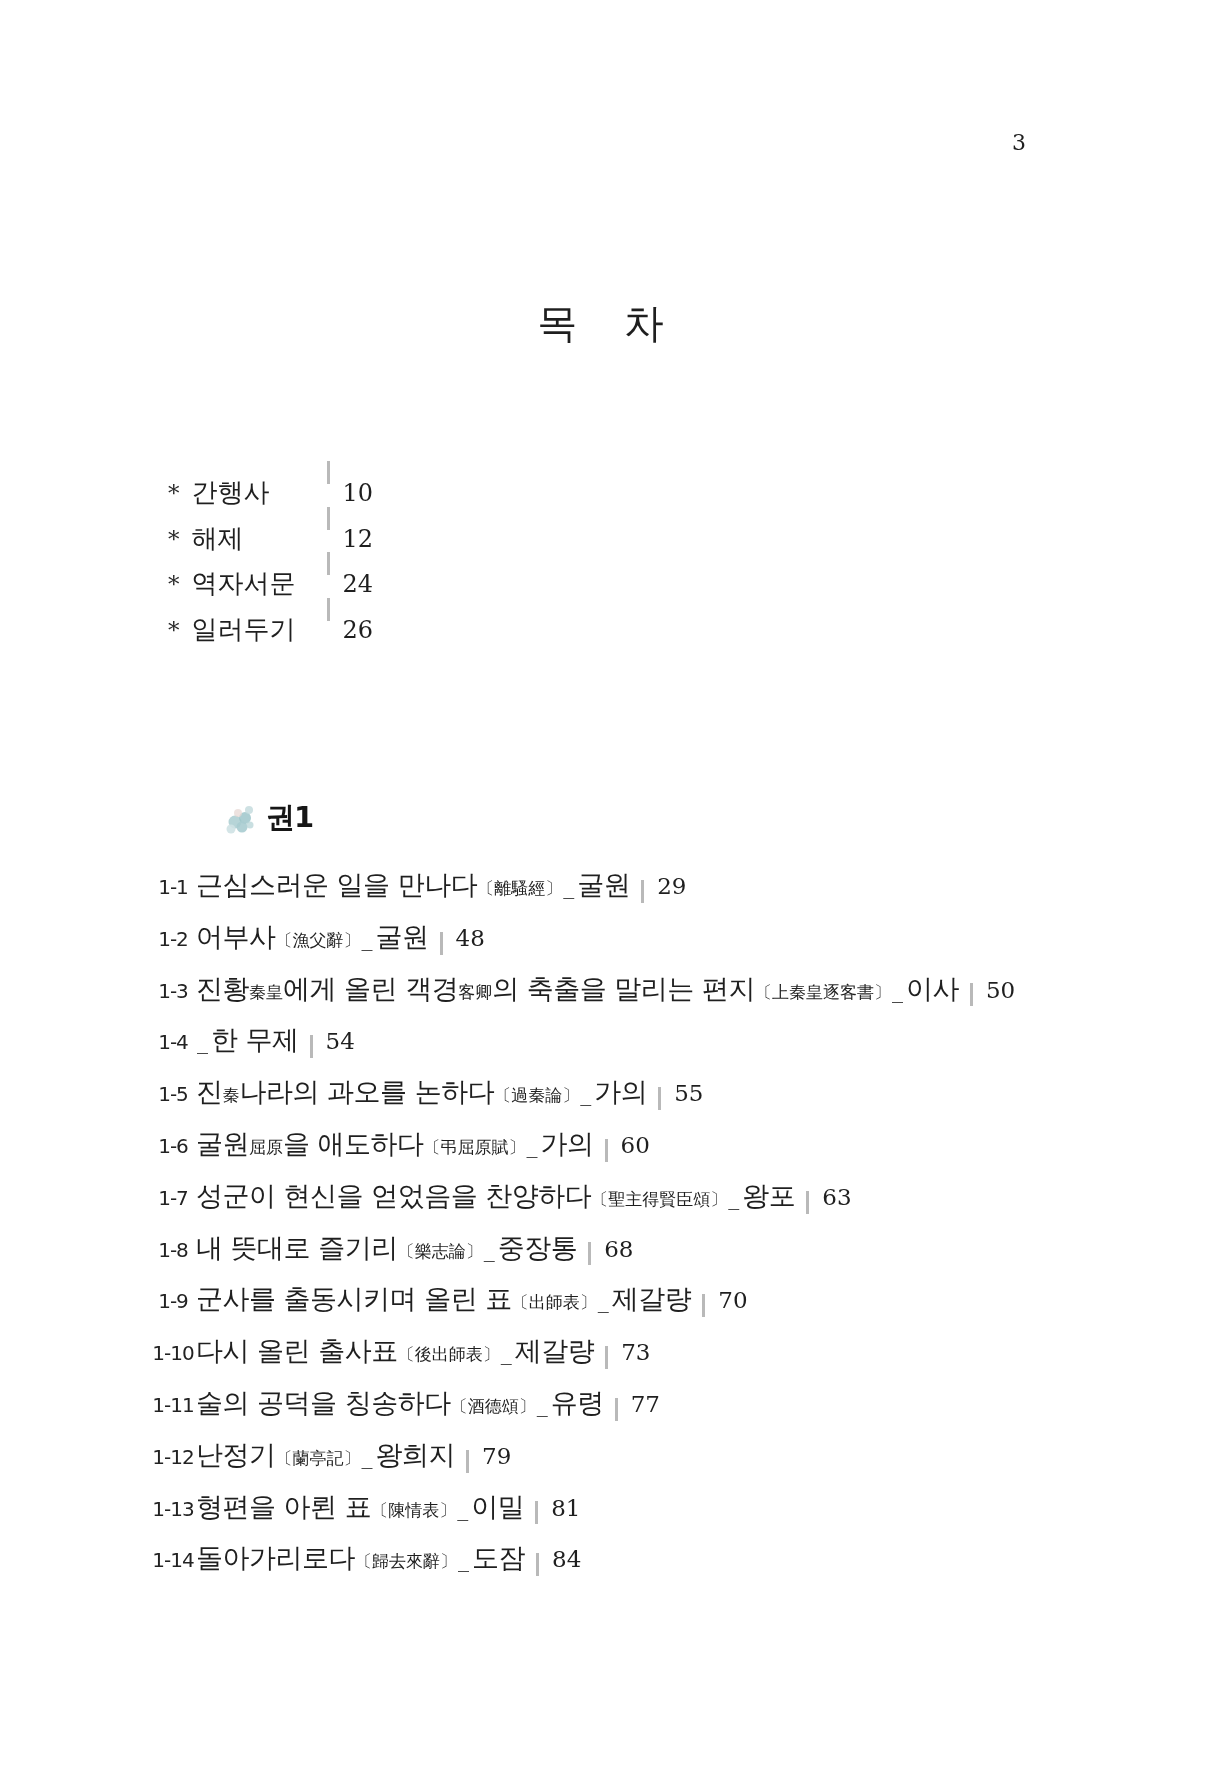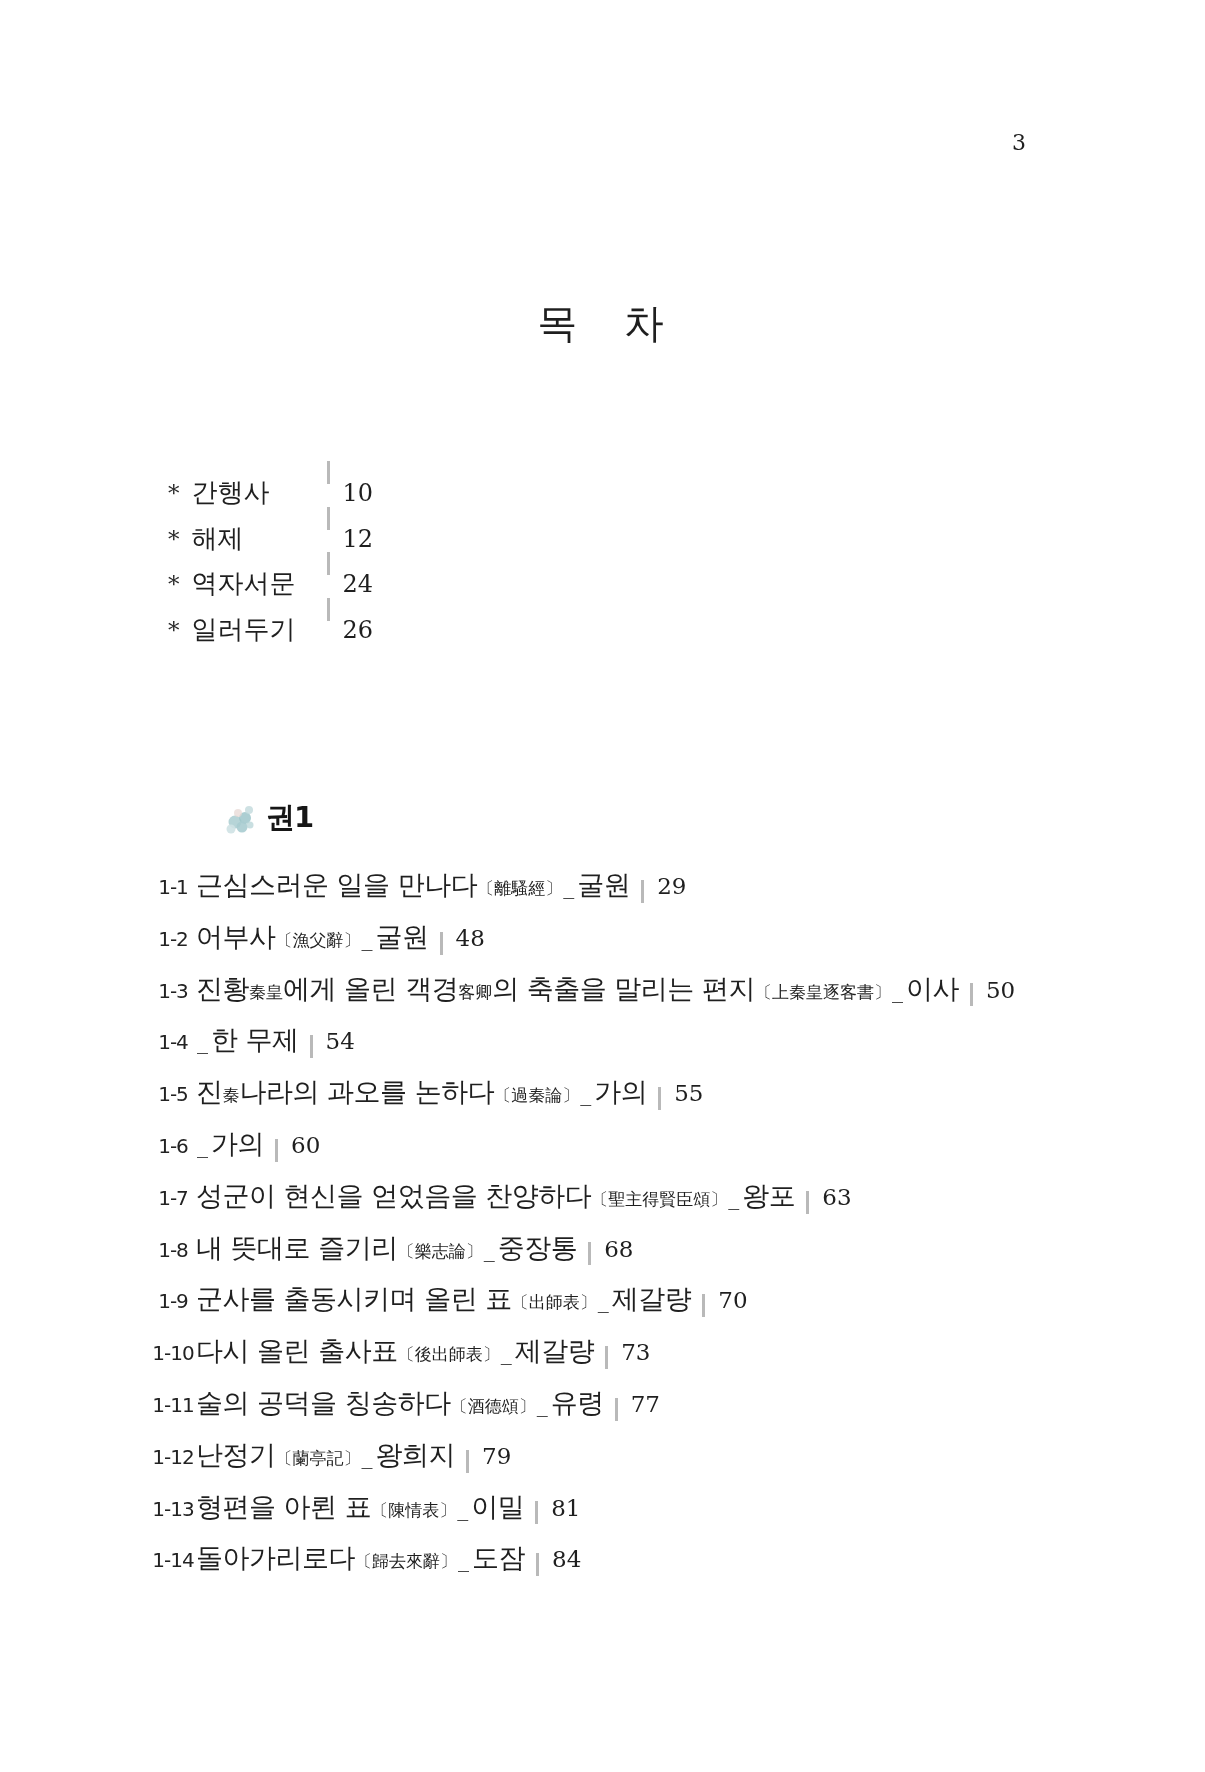--- a/index.html
+++ b/index.html
@@ -129,20 +129,21 @@
     <div class="entry-row">
       <span class="entry-num">1-5</span>
       <span class="entry-title"><span class="main">진</span><span class="hanja">秦</span><span class="main">나라의 과오를 논하다</span><span class="hanja">〔過秦論〕</span></span>
       <span class="author-sep">_</span>
       <span class="entry-author">가의</span>
       <span class="vsep"></span>
       <span class="entry-page">55</span>
     </div>
     <div class="entry-row">
       <span class="entry-num">1-6</span>
+      <span class="entry-title"><span class="main">굴원</span><span class="hanja">屈原</span><span class="main">을 애도하다</span><span class="hanja">〔弔屈原賦〕</span></span>
       <span class="author-sep">_</span>
       <span class="entry-author">가의</span>
       <span class="vsep"></span>
       <span class="entry-page">60</span>
     </div>
     <div class="entry-row">
       <span class="entry-num">1-7</span>
       <span class="entry-title"><span class="main">성군이 현신을 얻었음을 찬양하다</span><span class="hanja">〔聖主得賢臣頌〕</span></span>
       <span class="author-sep">_</span>
       <span class="entry-author">왕포</span>

